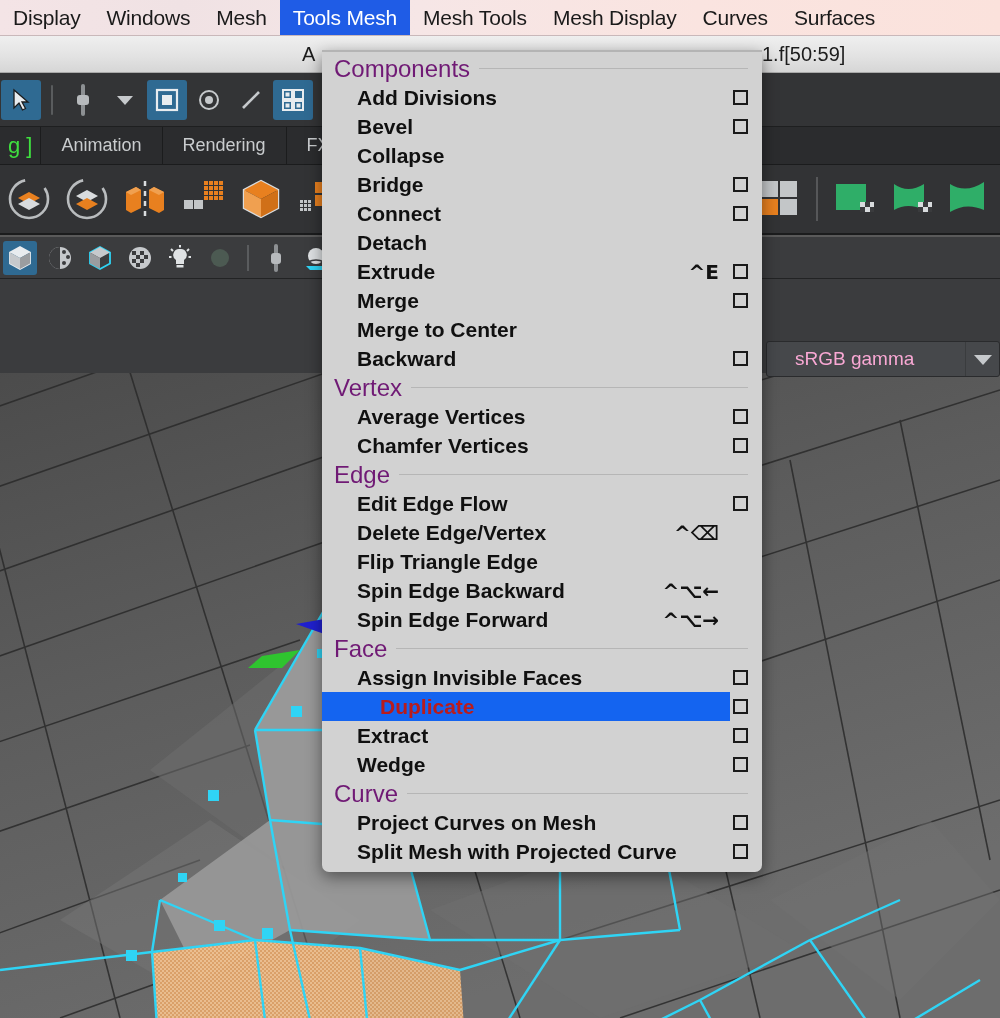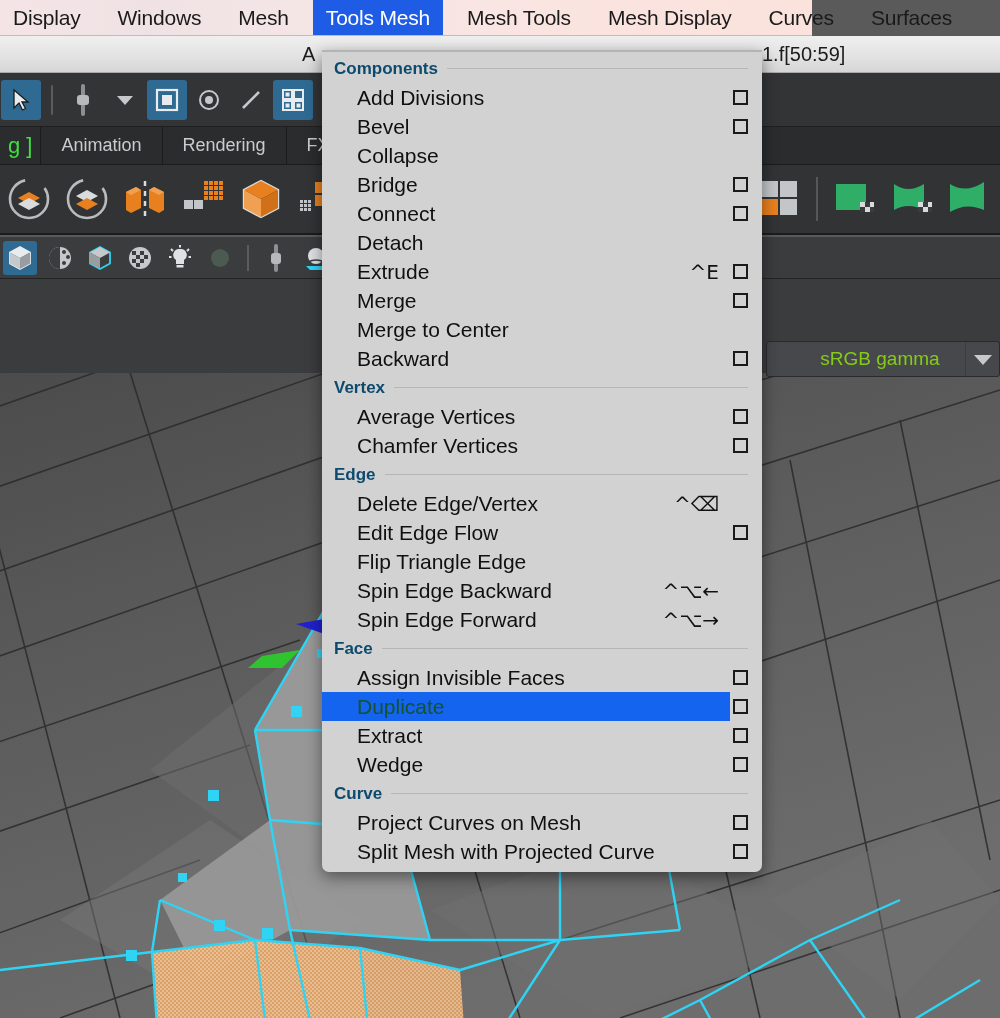--- a/index.html
+++ b/index.html
@@ -14,26 +14,25 @@
   
   .viewport {
     position: absolute; left: 0; top: 300px; width: 1000px; height: 718px;
     background: linear-gradient(150deg, #4a4a4a 0%, #5e5e5e 45%, #6a6a6a 75%, #575757 100%);
     overflow: hidden;
   }
   .viewport svg { position: absolute; left: 0; top: 0; }
 
   
   .menubar {
-    position: absolute; left: 0; top: 0; width: 812px; height: 36px;
+    position: absolute; left: 0; top: 0; width: 1000px; height: 36px;
     background: linear-gradient(90deg,#f4e4e6 0%,#f0e2e4 18%,#f6e6e6 42%,#fae4e0 70%,#fbe2dc 100%);
     display: flex; align-items: stretch;
     border-bottom: 1px solid #c9b8ba;
     z-index: 40;
-    gap: 11px;
   }
   .menubar-item {
     display: flex; align-items: center; padding: 0 13px;
     font-size: 21px; color: #1a1a1a; letter-spacing: -.2px;
     white-space: nowrap; cursor: default;
   }
   .menubar-item.active { background: #1f5ce6; color: #ffffff; }
 
   
   .titlestrip {
@@ -94,21 +93,21 @@
   }
   .pt-ico { width: 34px; height: 34px; margin: 0 3px; border-radius: 3px; flex: none;
             display: flex; align-items: center; justify-content: center; }
   .pt-ico.on { background: #2f6a92; }
   .pt-sep { width: 2px; height: 26px; background: #5a5c5e; margin: 0 7px; flex: none; }
   .gamma-select {
     position: absolute; left: 766px; top: 62px; width: 234px; height: 36px;
     background: #46484b; border: 1px solid #2a2b2d; border-radius: 3px;
     display: flex; align-items: center; z-index: 22;
   }
-  .gamma-select .lbl { flex: 1; padding-left: 28px; font-size: 19px; color: #84cc16; text-align: center; }
+  .gamma-select .lbl { flex: 1; padding-left: 28px; font-size: 19px; color: #f9a8d4; }
   .gamma-select .arrow {
     width: 34px; height: 100%; display: flex; align-items: center; justify-content: center;
     border-left: 1px solid #3a3c3e;
   }
   .gamma-wrap { position: absolute; left: 0; top: 206px; width: 1000px; height: 94px;
                 background: #3b3c3e; z-index: 21; }
   .gamma-wrap .leftcap { position: absolute; left: 0; top: 56px; width: 766px; height: 38px; background:#3b3c3e; }
 
   
   .dropdown {
@@ -117,42 +116,42 @@
     border-radius: 0 0 7px 7px;
     box-shadow: 0 5px 16px rgba(0,0,0,.45);
     z-index: 60;
     padding-bottom: 6px;
     font-size: 0;
   }
   .dd-top-line { height: 2px; background: #b4b4b4; margin: 0 0 2px 0; }
   .dd-section {
     display: flex; align-items: center; height: 29px; padding: 0 14px 0 12px;
   }
-  .dd-section .s-label { font-size: 17px; color: #0c4a6e; white-space: nowrap; font-weight: bold; }
+  .dd-section .s-label { font-size: 24px; color: #701a75; white-space: nowrap; }
   .dd-section .s-rule { flex: 1; height: 1px; background: #b6b6b6; margin-left: 9px; }
   .dd-item {
     position: relative; display: flex; align-items: center; height: 29px;
-    padding-left: 35px; padding-right: 14px;
+    padding-left: 35px; padding-right: 14px; font-weight: bold;
   }
   .dd-item .label { font-size: 21px; color: #101010; white-space: nowrap; }
   .dd-item .spacer { flex: 1; }
   .dd-item .shortcut {
     font-size: 20px; color: #111; margin-right: 10px;
     font-family: "DejaVu Sans", sans-serif; white-space: nowrap;
   }
   .dd-item .optbox {
     width: 15px; height: 15px; border: 2px solid #1a1a1a; background: transparent;
     flex: none; margin-left: 4px;
   }
   .dd-item .optbox.hidden { visibility: hidden; }
   .dd-item .hl {
     position: absolute; left: 0; top: 0; height: 29px; width: 408px;
     background: #1464f0; border-radius: 0;
   }
-  .dd-item.selected .label { color: #14532d; position: relative; z-index: 2; }
+  .dd-item.selected .label { color: #b91c1c; position: relative; z-index: 2; margin-left: 23px; }
 </style>
 </head>
 <body>
 
 <div id="root">
 
   <div class="viewport">
     <svg width="1000" height="718" viewBox="0 0 1000 718">
       <defs>
         <pattern id="selpat" width="4" height="4" patternUnits="userSpaceOnUse">
@@ -668,29 +667,29 @@
       <div class="dd-item">
         <span class="label">Chamfer Vertices</span>
         <span class="spacer"></span>
         <span class="optbox"></span>
       </div>
       <div class="dd-section">
         <span class="s-label">Edge</span>
         <span class="s-rule"></span>
       </div>
       <div class="dd-item">
+        <span class="label">Edit Edge Flow</span>
+        <span class="spacer"></span>
+        <span class="optbox"></span>
+      </div>
+      <div class="dd-item">
         <span class="label">Delete Edge/Vertex</span>
         <span class="spacer"></span>
         <span class="shortcut">^⌫</span>
         <span class="optbox hidden"></span>
-      </div>
-      <div class="dd-item">
-        <span class="label">Edit Edge Flow</span>
-        <span class="spacer"></span>
-        <span class="optbox"></span>
       </div>
       <div class="dd-item">
         <span class="label">Flip Triangle Edge</span>
         <span class="spacer"></span>
         <span class="optbox hidden"></span>
       </div>
       <div class="dd-item">
         <span class="label">Spin Edge Backward</span>
         <span class="spacer"></span>
         <span class="shortcut">^⌥←</span>

